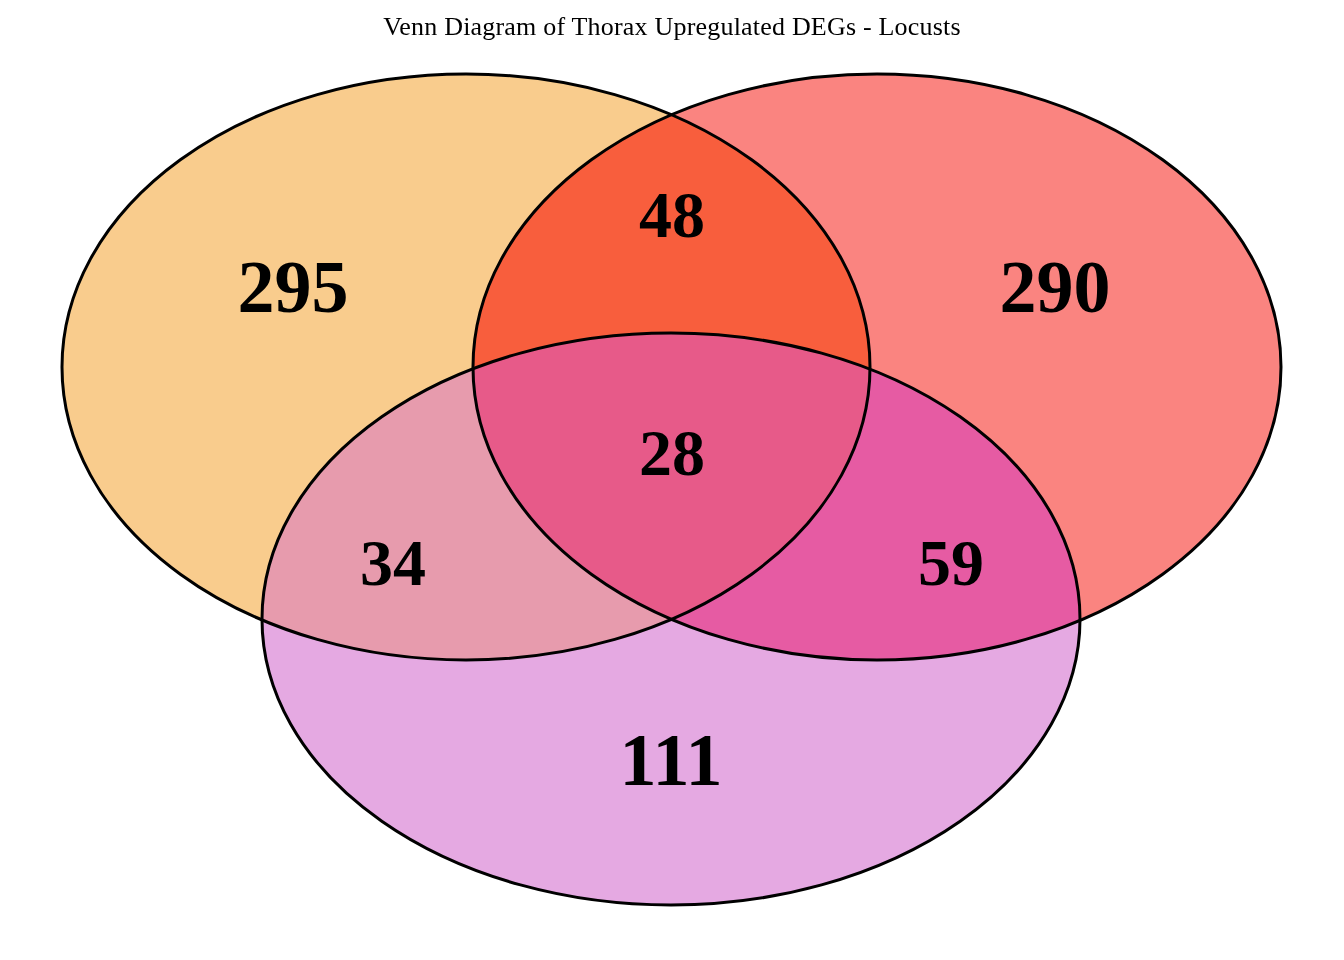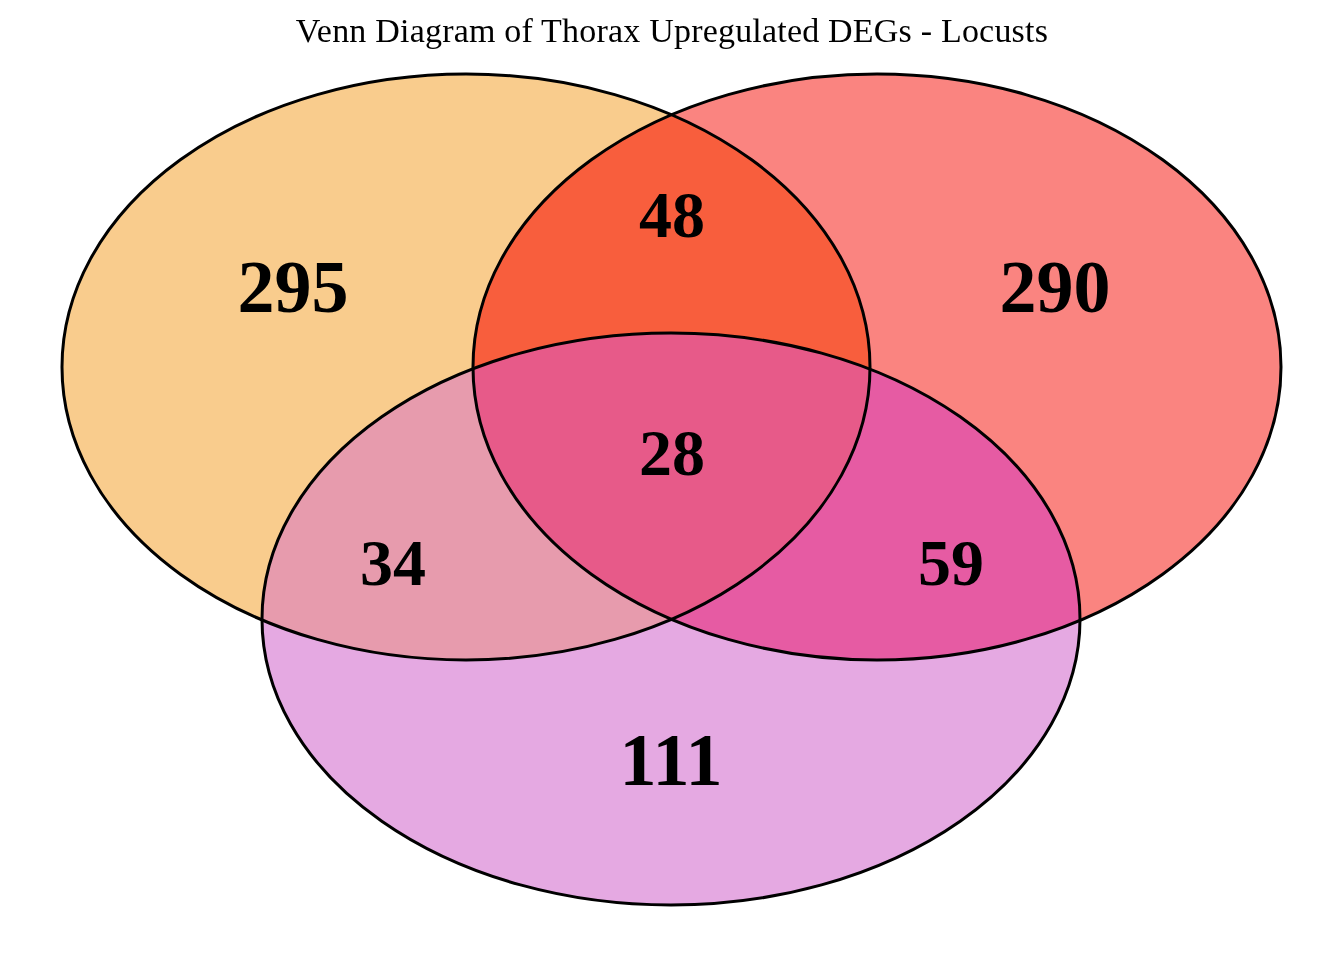--- a/index.html
+++ b/index.html
@@ -20,21 +20,21 @@
     height: 960px;
     background: #ffffff;
   }
   #title {
     position: absolute;
     top: 12px;
     left: 0;
     width: 1344px;
     text-align: center;
     font-family: "Liberation Serif", "DejaVu Serif", serif;
-    font-size: 34px;
+    font-size: 26px;
     font-weight: 400;
     color: #000000;
     letter-spacing: 0.2px;
     white-space: nowrap;
   }
   #venn-svg {
     position: absolute;
     top: 0;
     left: 0;
   }

